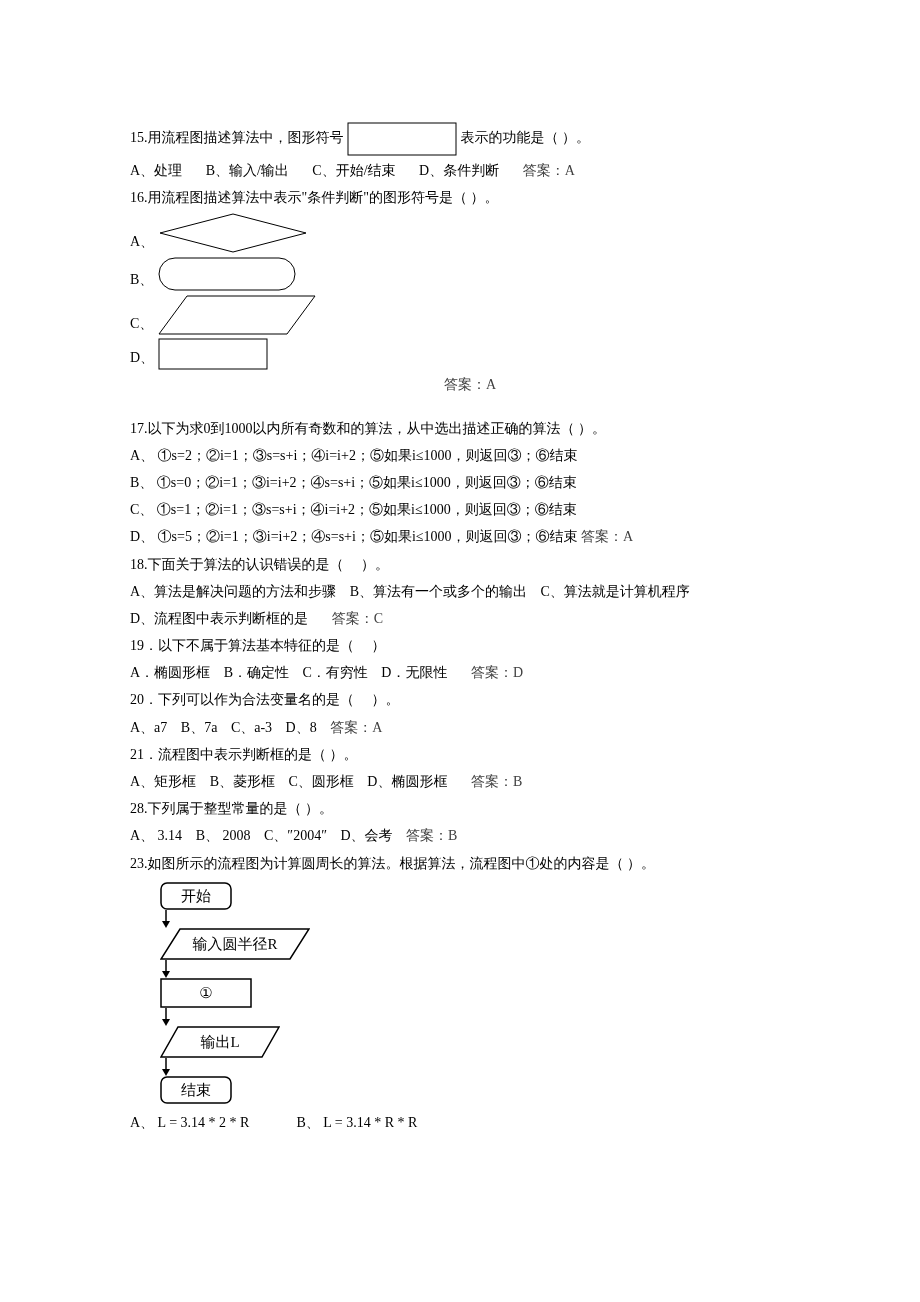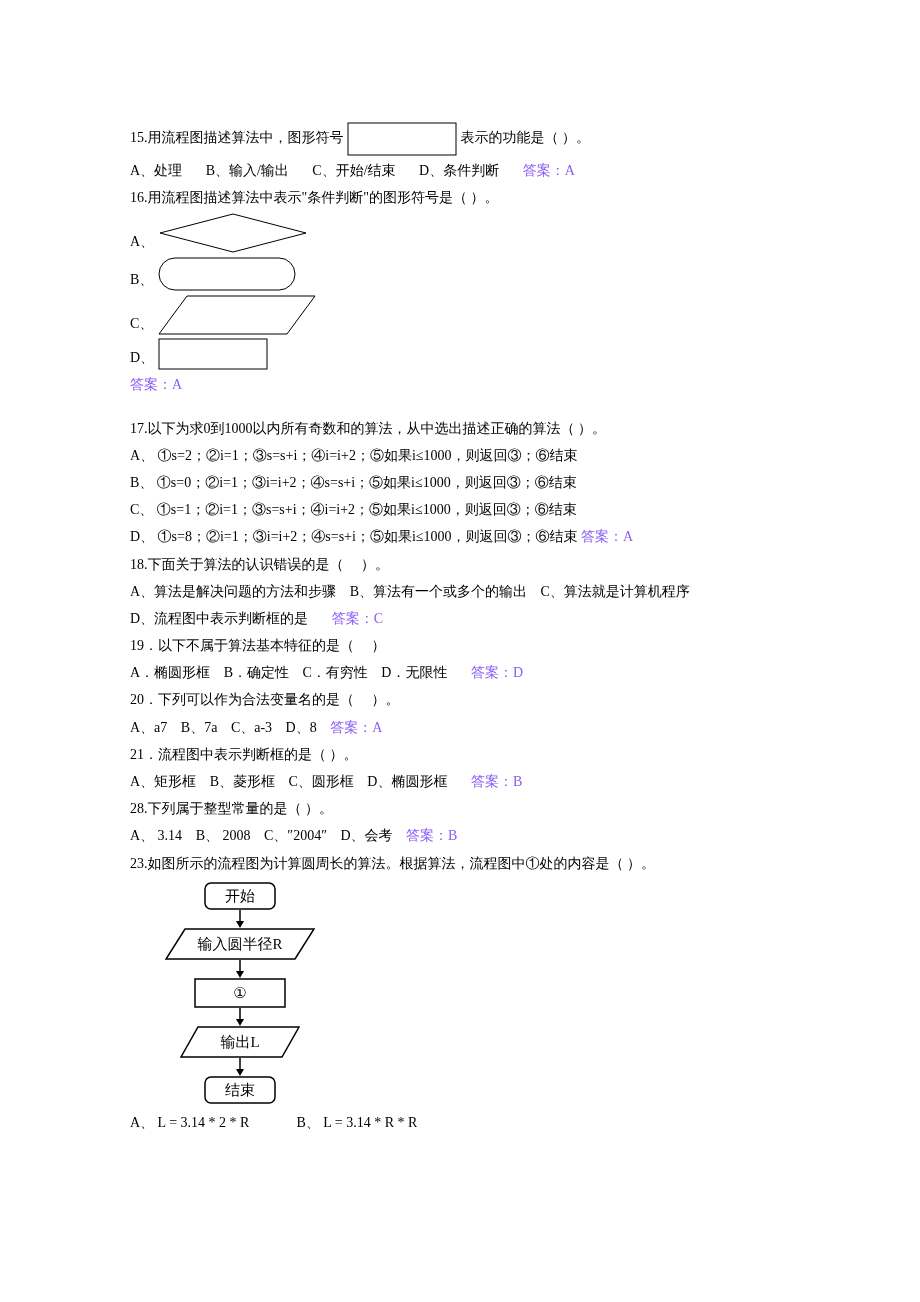--- a/index.html
+++ b/index.html
@@ -7,31 +7,31 @@
     font-size: 14px;
     line-height: 1.8;
     color: #000;
     background: #fff;
     margin: 0;
     padding: 120px 110px 60px 130px;
     width: 920px;
     box-sizing: border-box;
   }
   .line { margin: 2px 0; }
-  .answer { color: #8b5cf6; }
+  .answer { color: #404040; text-align: center; }
   .inline { display: inline-block; vertical-align: middle; }
   .gap { display: inline-block; width: 20px; }
   .gap-s { display: inline-block; width: 10px; }
   svg { display: block; }
   .shape-wrap { margin: 2px 0; }
   .opt-label { display: inline-block; vertical-align: bottom; }
   .flowchart { margin: 6px 0 6px 30px; }
   .flowchart svg { margin: 0; }
   .arrow { display:block; }
-  .center-col { display:flex; flex-direction:column; align-items:center; width:160px; }
+  .center-col { display:flex; flex-direction:column; width:160px; }
 </style>
 </head>
 <body>
 
 <div class="line">
   <span>15.用流程图描述算法中，图形符号</span>
   <span class="inline">
     <svg width="110" height="34">
         <rect x="1" y="1" width="108" height="32" fill="none" stroke="#000" stroke-width="1"></rect>
       </svg>
@@ -86,21 +86,21 @@
 
 <div class="line answer">答案：A</div>
 
 <div style="height:14px"></div>
 
 <div class="line">17.以下为求0到1000以内所有奇数和的算法，从中选出描述正确的算法（ ）。</div>
 <div class="line">A、 ①s=2；②i=1；③s=s+i；④i=i+2；⑤如果i≤1000，则返回③；⑥结束</div>
 <div class="line">B、 ①s=0；②i=1；③i=i+2；④s=s+i；⑤如果i≤1000，则返回③；⑥结束</div>
 <div class="line">C、 ①s=1；②i=1；③s=s+i；④i=i+2；⑤如果i≤1000，则返回③；⑥结束</div>
 <div class="line">
-  <span>D、 ①s=8；②i=1；③i=i+2；④s=s+i；⑤如果i≤1000，则返回③；⑥结束</span>
+  <span>D、 ①s=5；②i=1；③i=i+2；④s=s+i；⑤如果i≤1000，则返回③；⑥结束</span>
   <span class="answer">答案：A</span>
 </div>
 
 <div class="line">18.下面关于算法的认识错误的是（　 ）。</div>
 <div class="line">
   <span>A、算法是解决问题的方法和步骤</span><span class="gap-s"></span>
   <span>B、算法有一个或多个的输出</span><span class="gap-s"></span>
   <span>C、算法就是计算机程序</span>
 </div>
 <div class="line">

